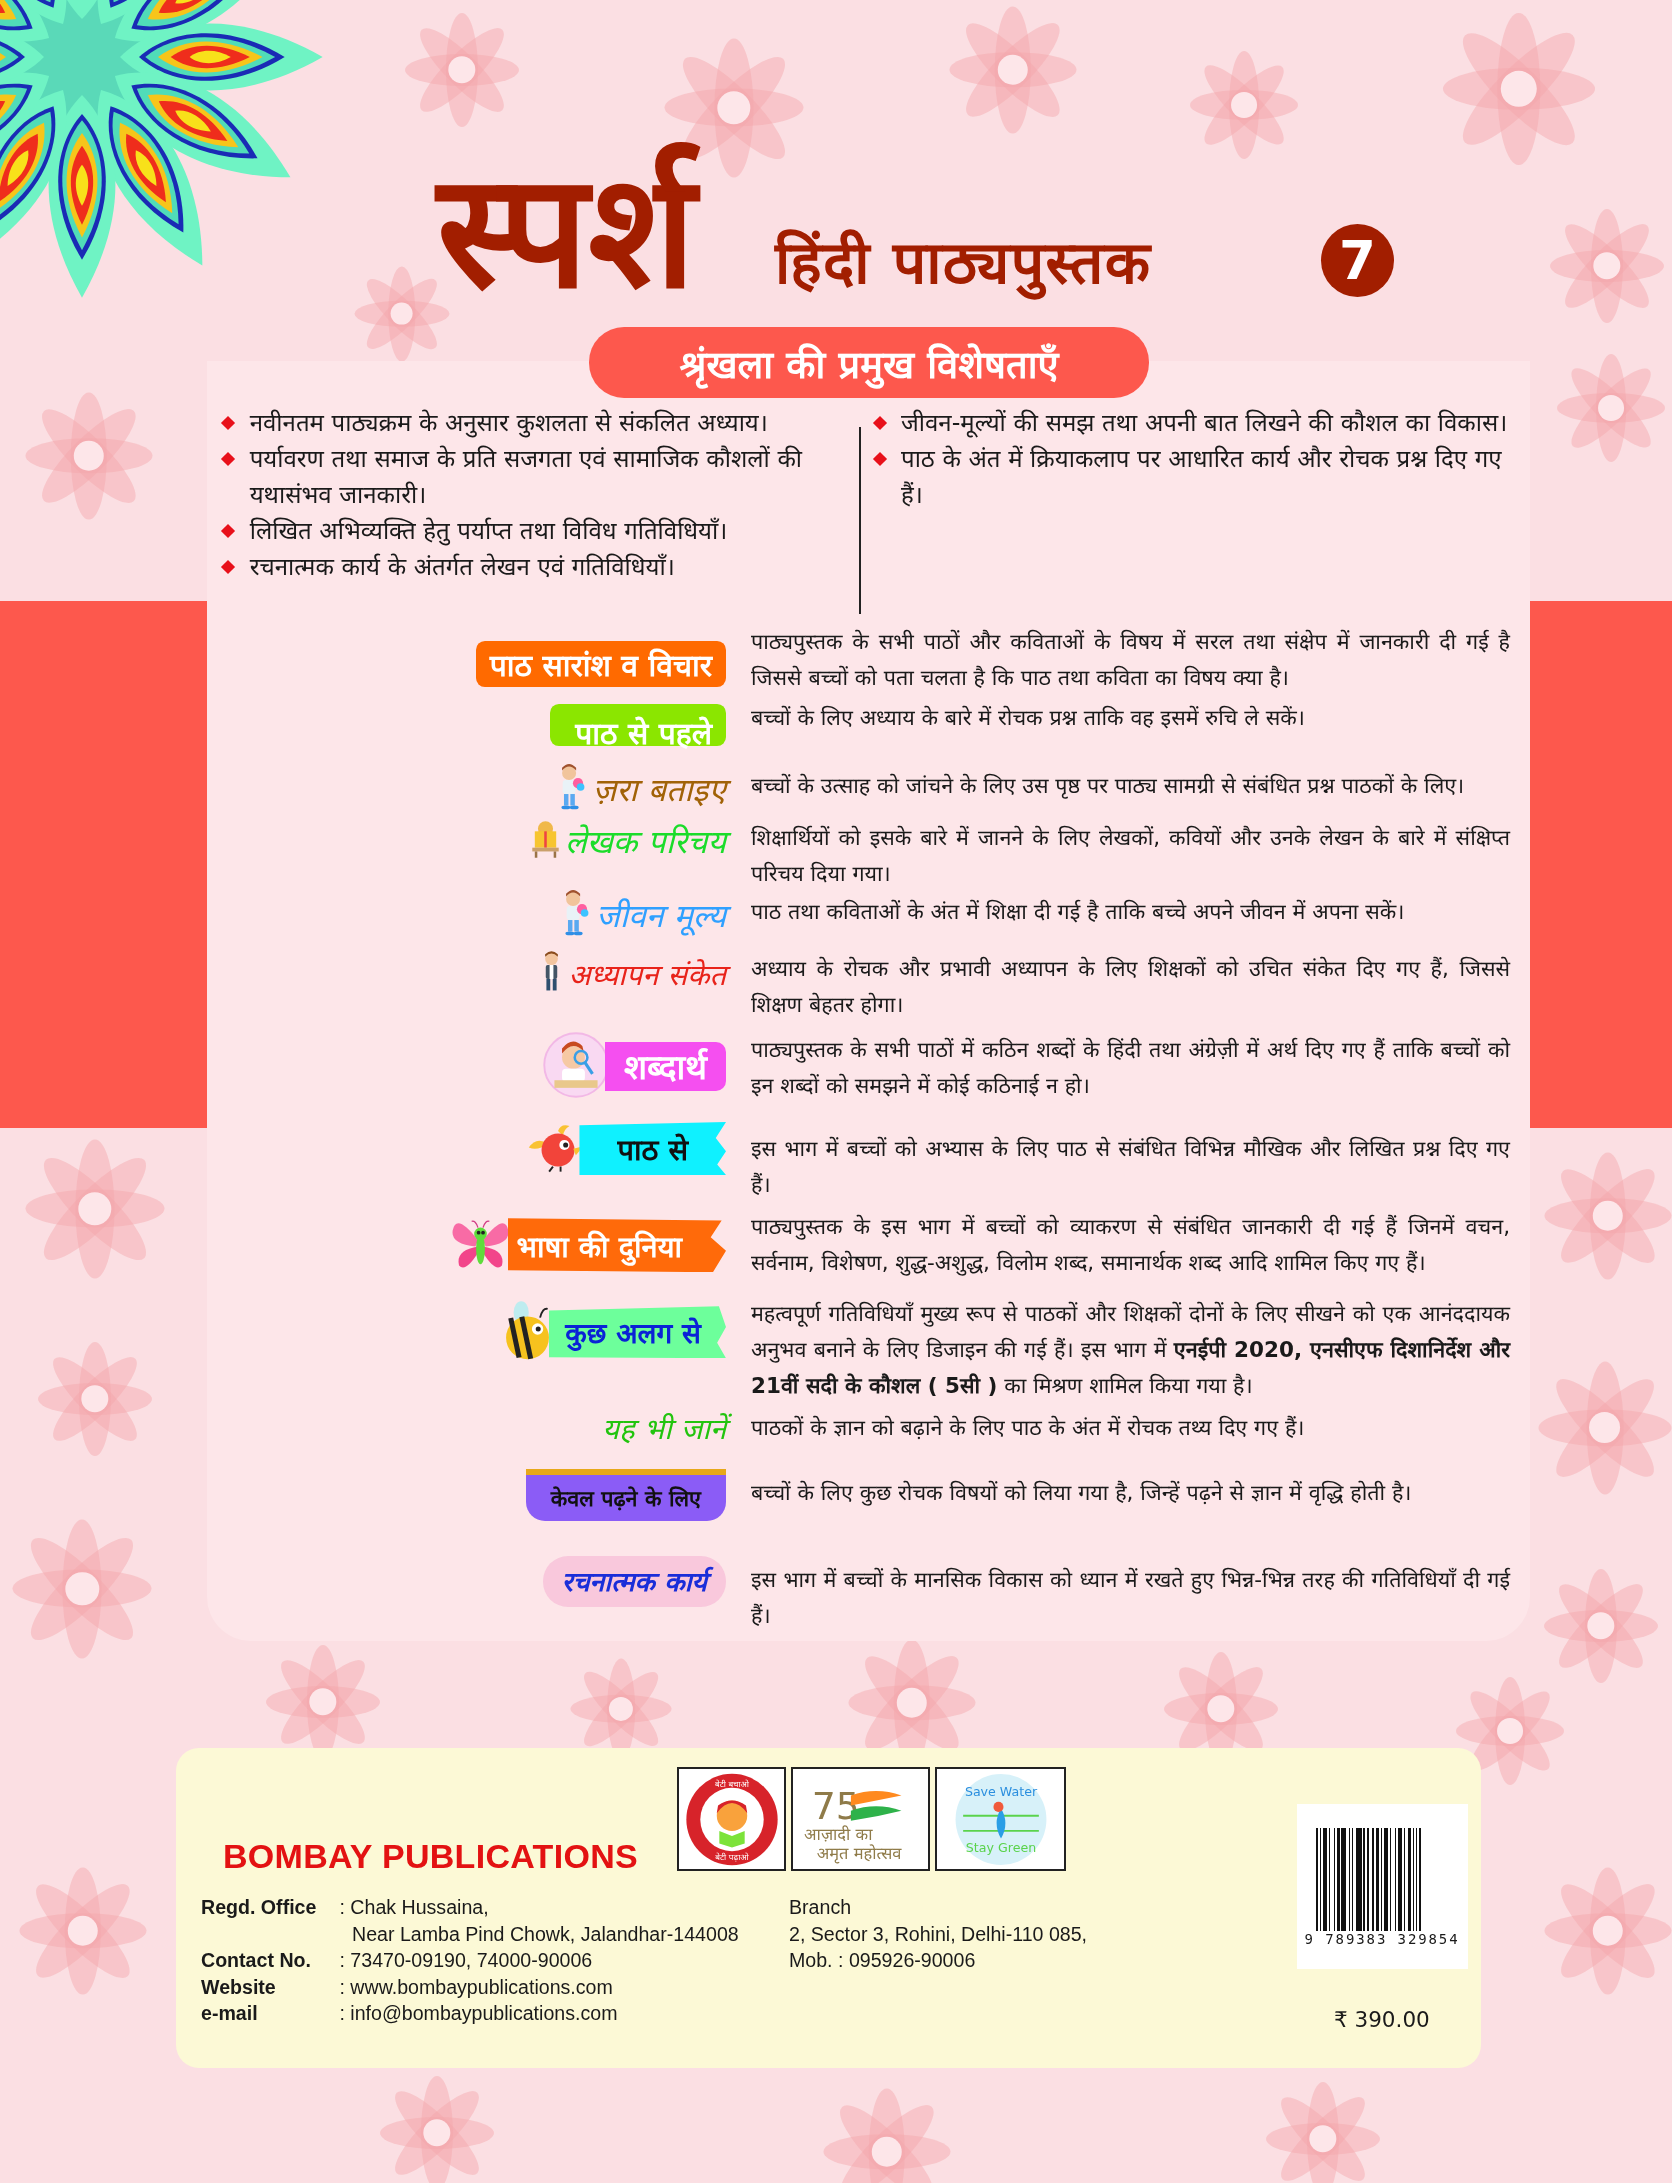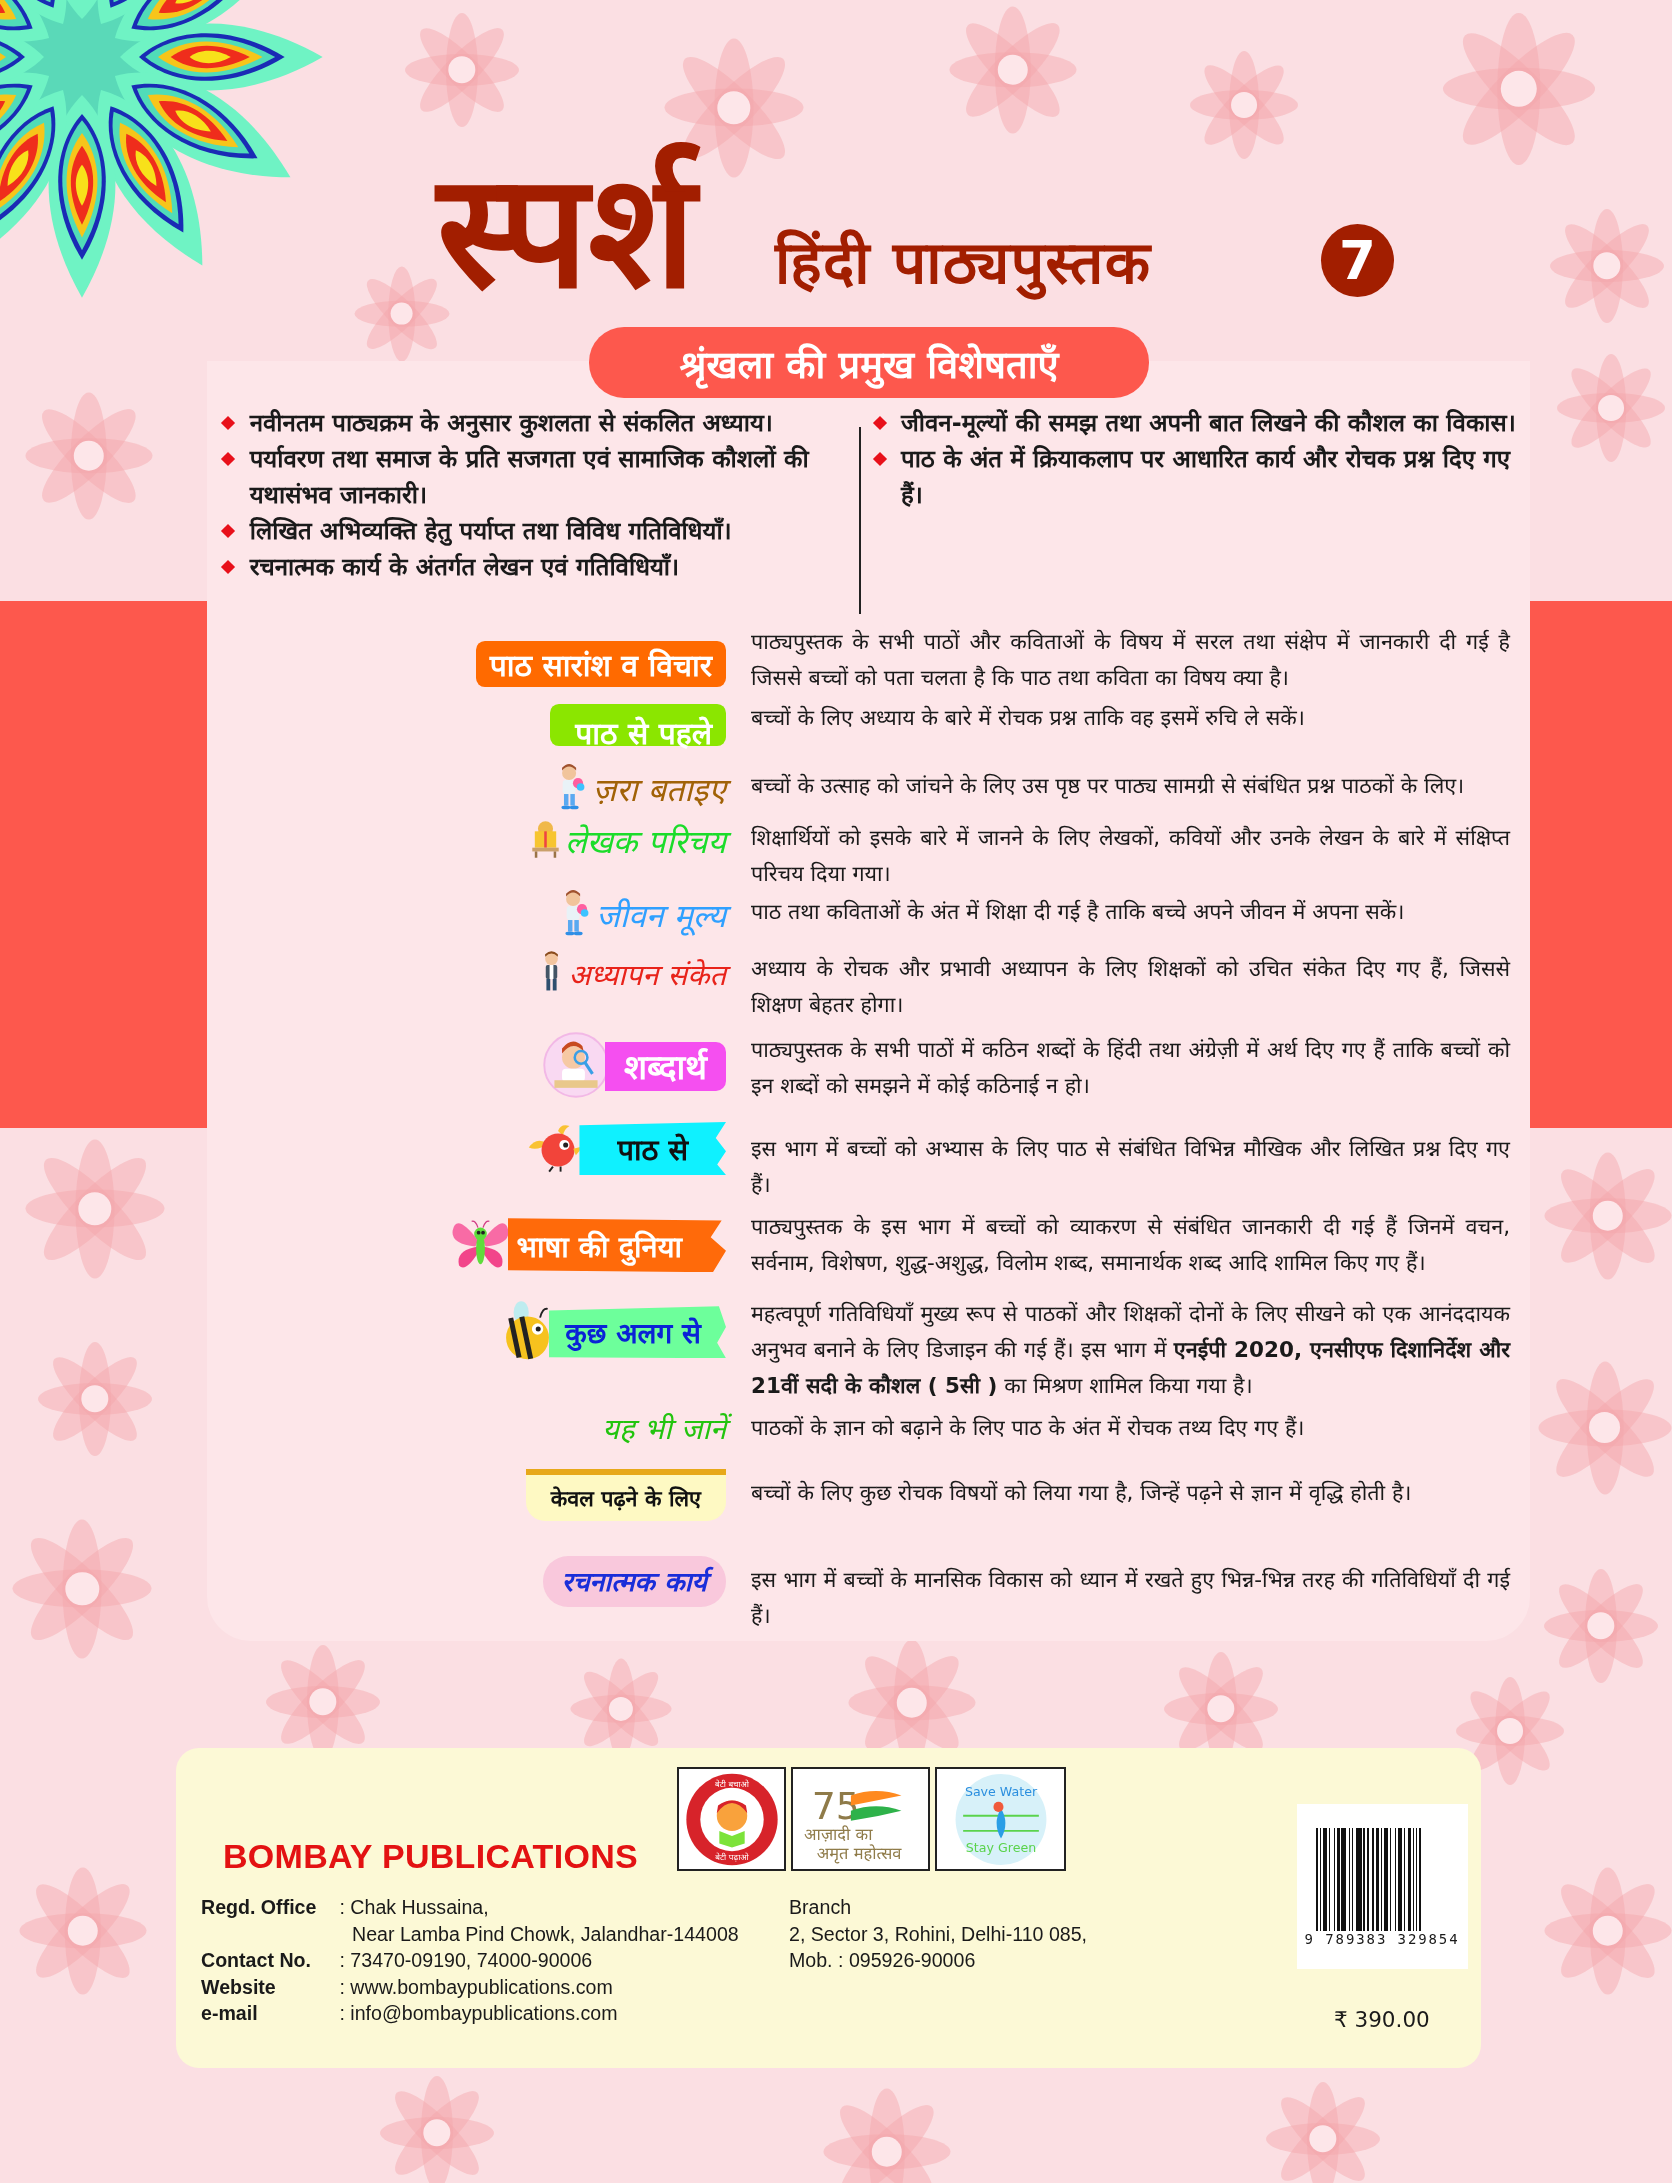--- a/index.html
+++ b/index.html
@@ -58,21 +58,21 @@
   }
   .pill {
     position: absolute; left: 589px; top: 327px; width: 560px; height: 71px;
     background: #fd584d; border-radius: 35px; z-index: 5;
     display: flex; align-items: center; justify-content: center;
     color: #fff; font-weight: bold; font-size: 38px;
   }
 
   
   .highlights { position: absolute; left: 207px; top: 405px; width: 1323px; height: 203px; z-index: 6; }
-  .hl-col { position: absolute; top: 0; font-weight: bold; }
+  .hl-col { position: absolute; top: 0; }
   .hl-col.left { left: 12.7px; width: 633px; }
   .hl-col.right { left: 664px; width: 645px; }
   .hl-divider { position: absolute; left: 652px; top: 22px; width: 1.9px; height: 187px; background: #222; }
   .hl-item { position: relative; padding-left: 30px; font-size: 24px; line-height: 36px; margin-bottom: 0; }
   .hl-item .bullet {
     position: absolute; left: 3.8px; top: 12.7px; width: 10px; height: 10px;
     background: #e8101a; transform: rotate(45deg);
   }
 
   
@@ -83,21 +83,21 @@
   .feat .desc b { font-weight: bold; }
 
   .lbl-box { color: #fff; font-weight: bold; white-space: nowrap; display: flex; align-items: center; justify-content: center; }
   .lbl-orange { background: #ff6a00; border-radius: 8.9px; font-size: 30px; padding: 0 14px; height: 46px; }
   .lbl-green { background: #8be600; border-radius: 8.9px; font-size: 30px; padding: 16px 14px 0 25px; height: 42px; }
   .lbl-script { font-size: 32px; font-style: italic; white-space: nowrap; }
   .lbl-pink { background: #f54ff0; border-radius: 0 10px 10px 0; font-size: 34px; padding: 0 19px; height: 49px; }
   .lbl-cyan { background: #0ff1ff; color: #111; font-size: 29px; padding: 0 38px; height: 53px; clip-path: polygon(0 6%, 100% 0, 93% 30%, 100% 55%, 94% 80%, 100% 100%, 0 100%); }
   .lbl-orange-brush { background: #ff6a0a; font-size: 29px; padding: 0 44px 0 8.9px; height: 54px; clip-path: polygon(0 0, 98% 4%, 93% 35%, 100% 60%, 94% 100%, 0 96%); }
   .lbl-mint { background: #6dff9b; color: #0a22d6; font-size: 28px; padding: 0 25px 0 16.5px; height: 52px; clip-path: polygon(0 8%, 96% 0, 100% 40%, 95% 70%, 100% 100%, 0 98%); }
-  .lbl-yellow { background: #fef9c3; color: #111; font-size: 21.5px; padding: 0 25px; height: 52px; border-radius: 0 0 19px 19px; border-top: 6.3px solid #e7a81a; }
+  .lbl-yellow { background: #8b5cf6; color: #111; font-size: 21.5px; padding: 0 25px; height: 52px; border-radius: 0 0 19px 19px; border-top: 6.3px solid #e7a81a; }
   .lbl-pinkroll { background: #f9c8dc; color: #1a2ed9; font-size: 26.6px; font-style: italic; padding: 0 19px; height: 51px; border-radius: 25px; }
 
   .mascot { display: inline-block; margin-right: 5px; }
 
   
   .footer {
     position: absolute; left: 176px; top: 1748px; width: 1305px; height: 320px;
     background: #fcf9d6; border-radius: 23px; z-index: 6;
   }
   .publisher { position: absolute; left: 25px; top: 89px; font-family: "Liberation Sans", sans-serif; font-weight: bold; font-size: 34px; color: #e31212; letter-spacing: 0.3px; margin-left: 22px; }

